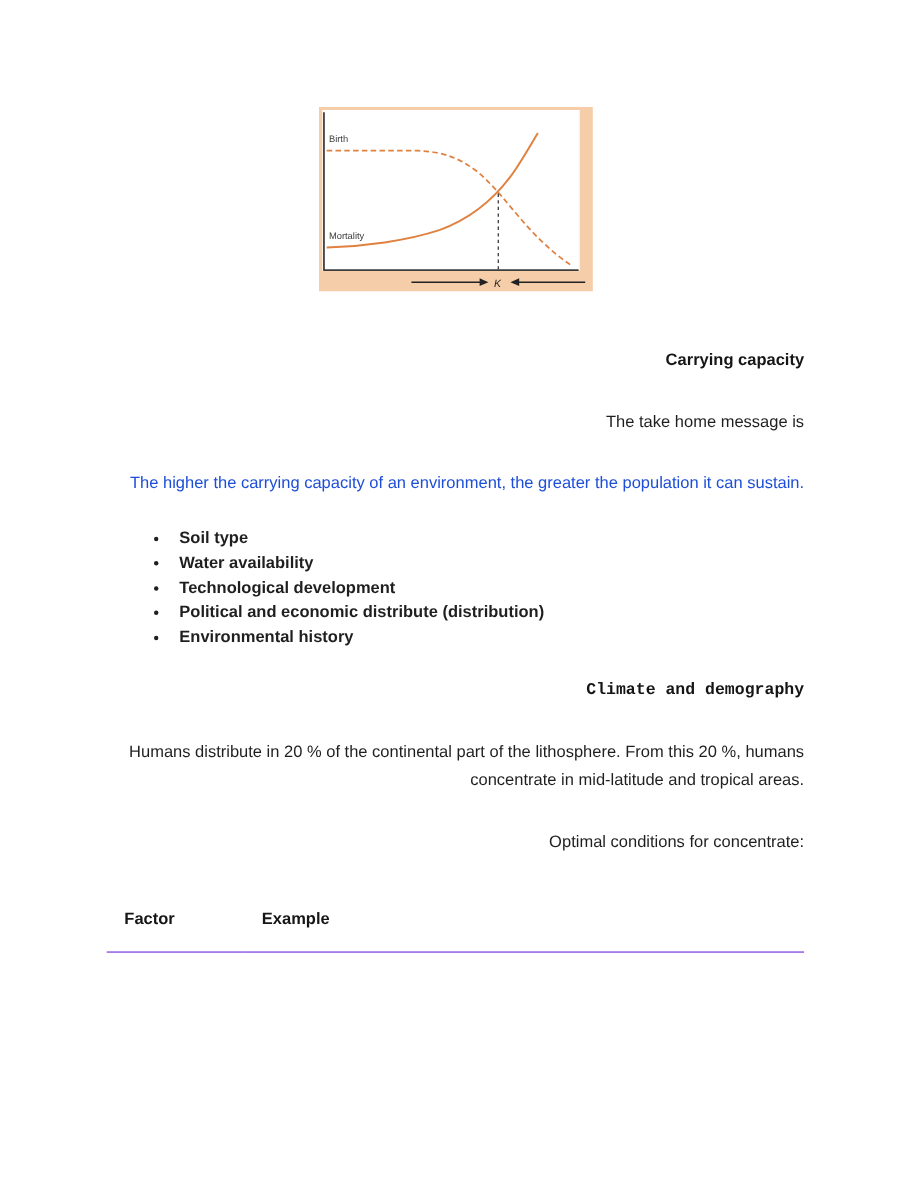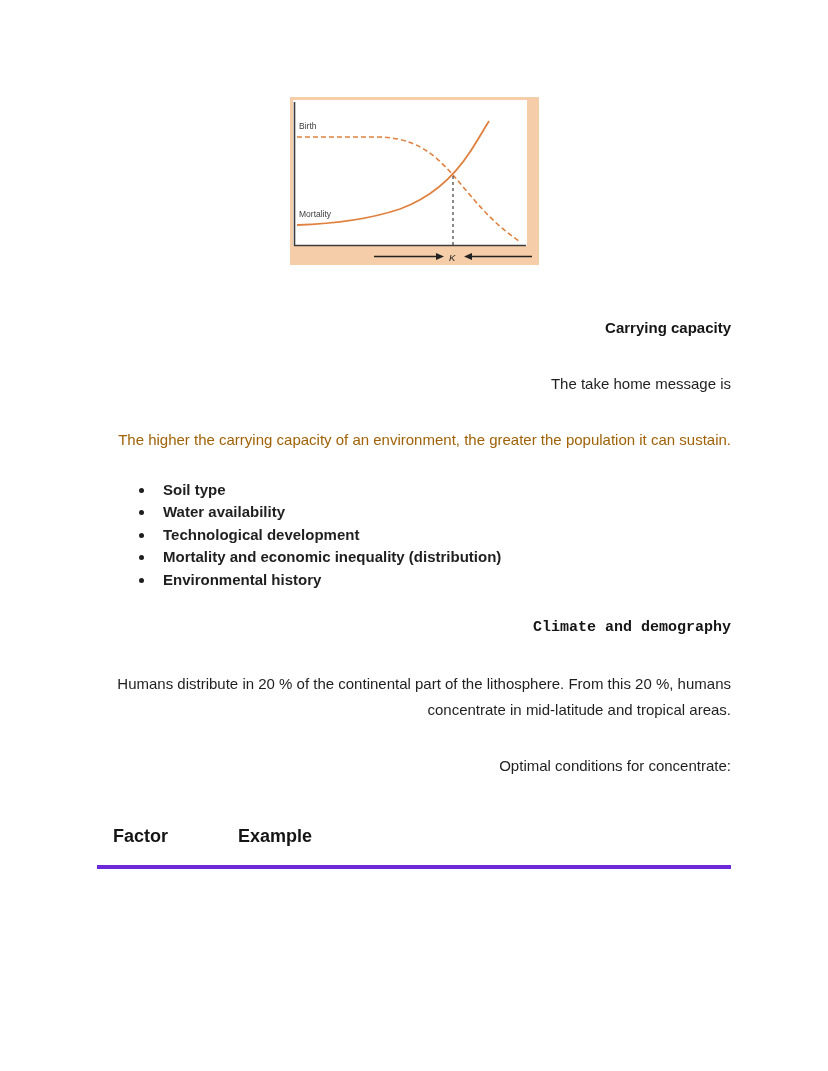--- a/index.html
+++ b/index.html
@@ -30,43 +30,43 @@
     font-size: 15px;
     font-weight: normal;
     text-align: right;
   }
   h3.doc-heading {
     font-weight: bold;
     color: #151515;
     margin-top: 50px;
   }
   h3.doc-heading.second { margin-top: 24px; font-family: Liberation Mono, monospace; }
-  .quote-gray { color: #a16207; }
+  .quote-gray { color: #1d4ed8; }
   ul.factors {
     margin-top: 26px;
     padding-left: 58px;
     list-style: disc;
     font-weight: bold;
   }
   ul.factors li {
     line-height: 22.4px;
     padding-left: 8px;
   }
   table.factors-table {
     margin-top: 44px;
     width: 100%;
     border-collapse: collapse;
   }
   table.factors-table th {
     text-align: left;
     font-weight: bold;
-    font-size: 18px;
+    font-size: 15px;
     color: #151515;
     padding: 0 0 16px 16px;
-    border-bottom: 4px solid #6d28d9;
+    border-bottom: 1px solid #6d28d9;
     line-height: 26px;
   }
   table.factors-table th:first-child { width: 125px; }
   svg text {
     font-family: "Liberation Sans", sans-serif;
   }
 </style>
 </head>
 <body>
 
@@ -106,21 +106,21 @@
 
     <p>The take home message is</p>
 
     <p class="quote-gray">The higher the carrying capacity of an environment, the greater the population it can sustain.</p>
 
 
     <ul class="factors">
       <li>Soil type</li>
       <li>Water availability</li>
       <li>Technological development</li>
-      <li>Mortality and economic inequality (distribution)</li>
+      <li>Political and economic distribute (distribution)</li>
       <li>Environmental history</li>
     </ul>
 
     <h3 class="doc-heading second">Climate and demography</h3>
 
     <p>Humans distribute in 20 % of the continental part of the lithosphere. From this 20 %, humans concentrate in mid-latitude and tropical areas.</p>
 
     <p>Optimal conditions for concentrate:</p>
 
     <table class="factors-table">

